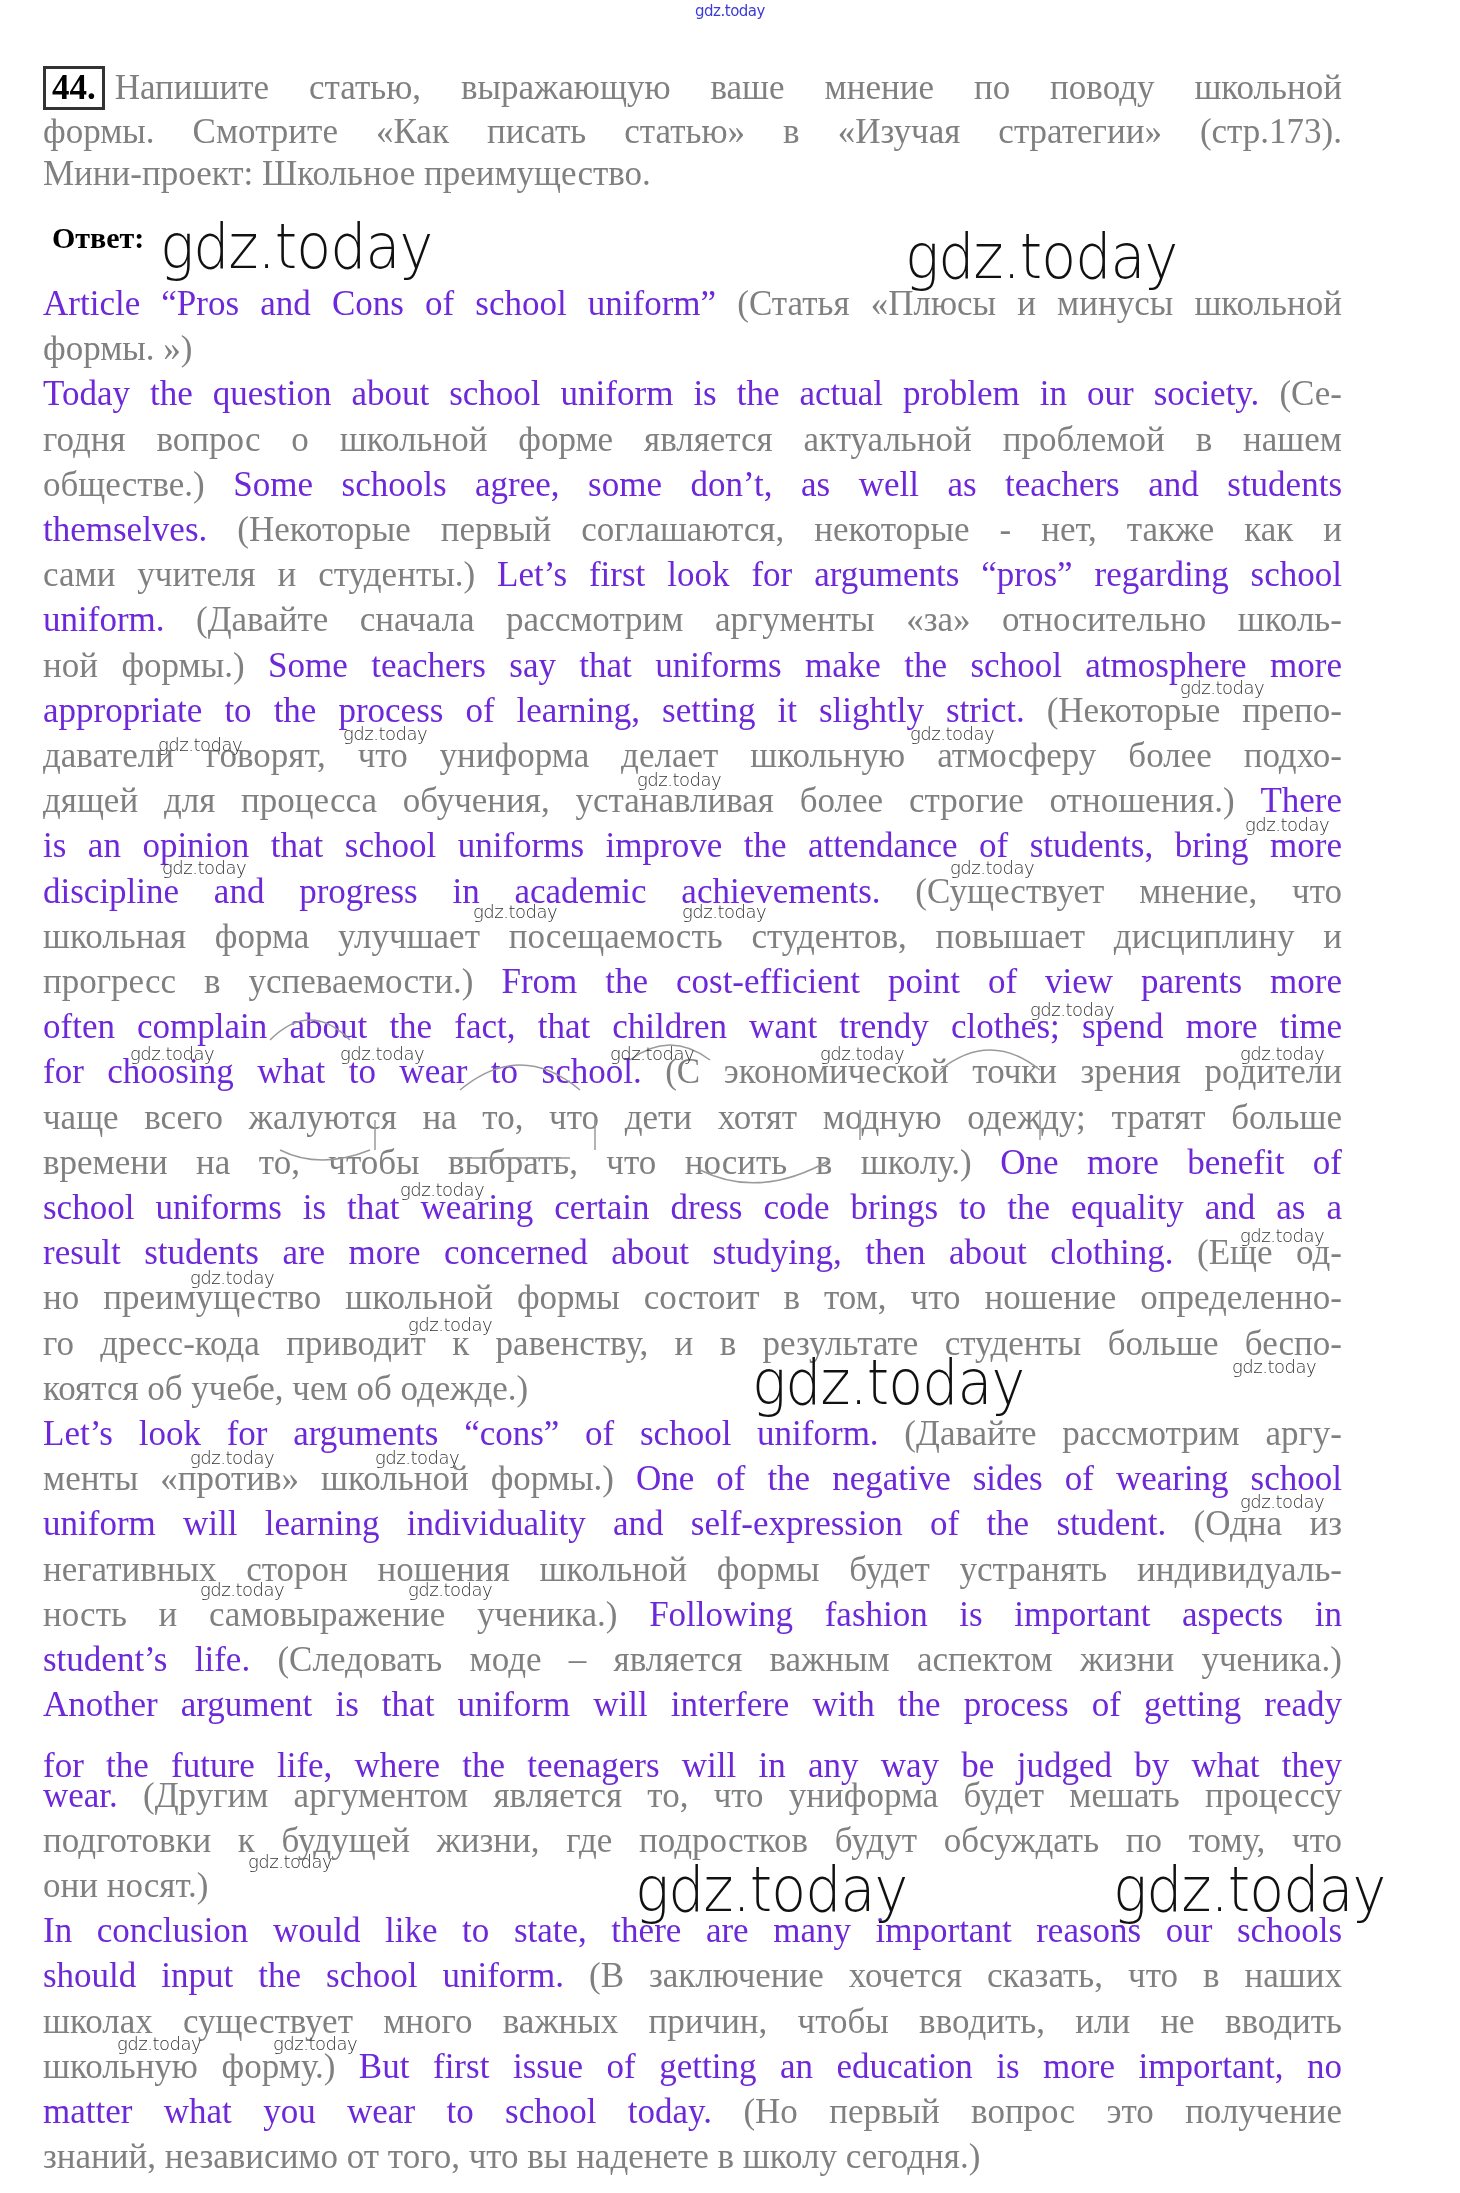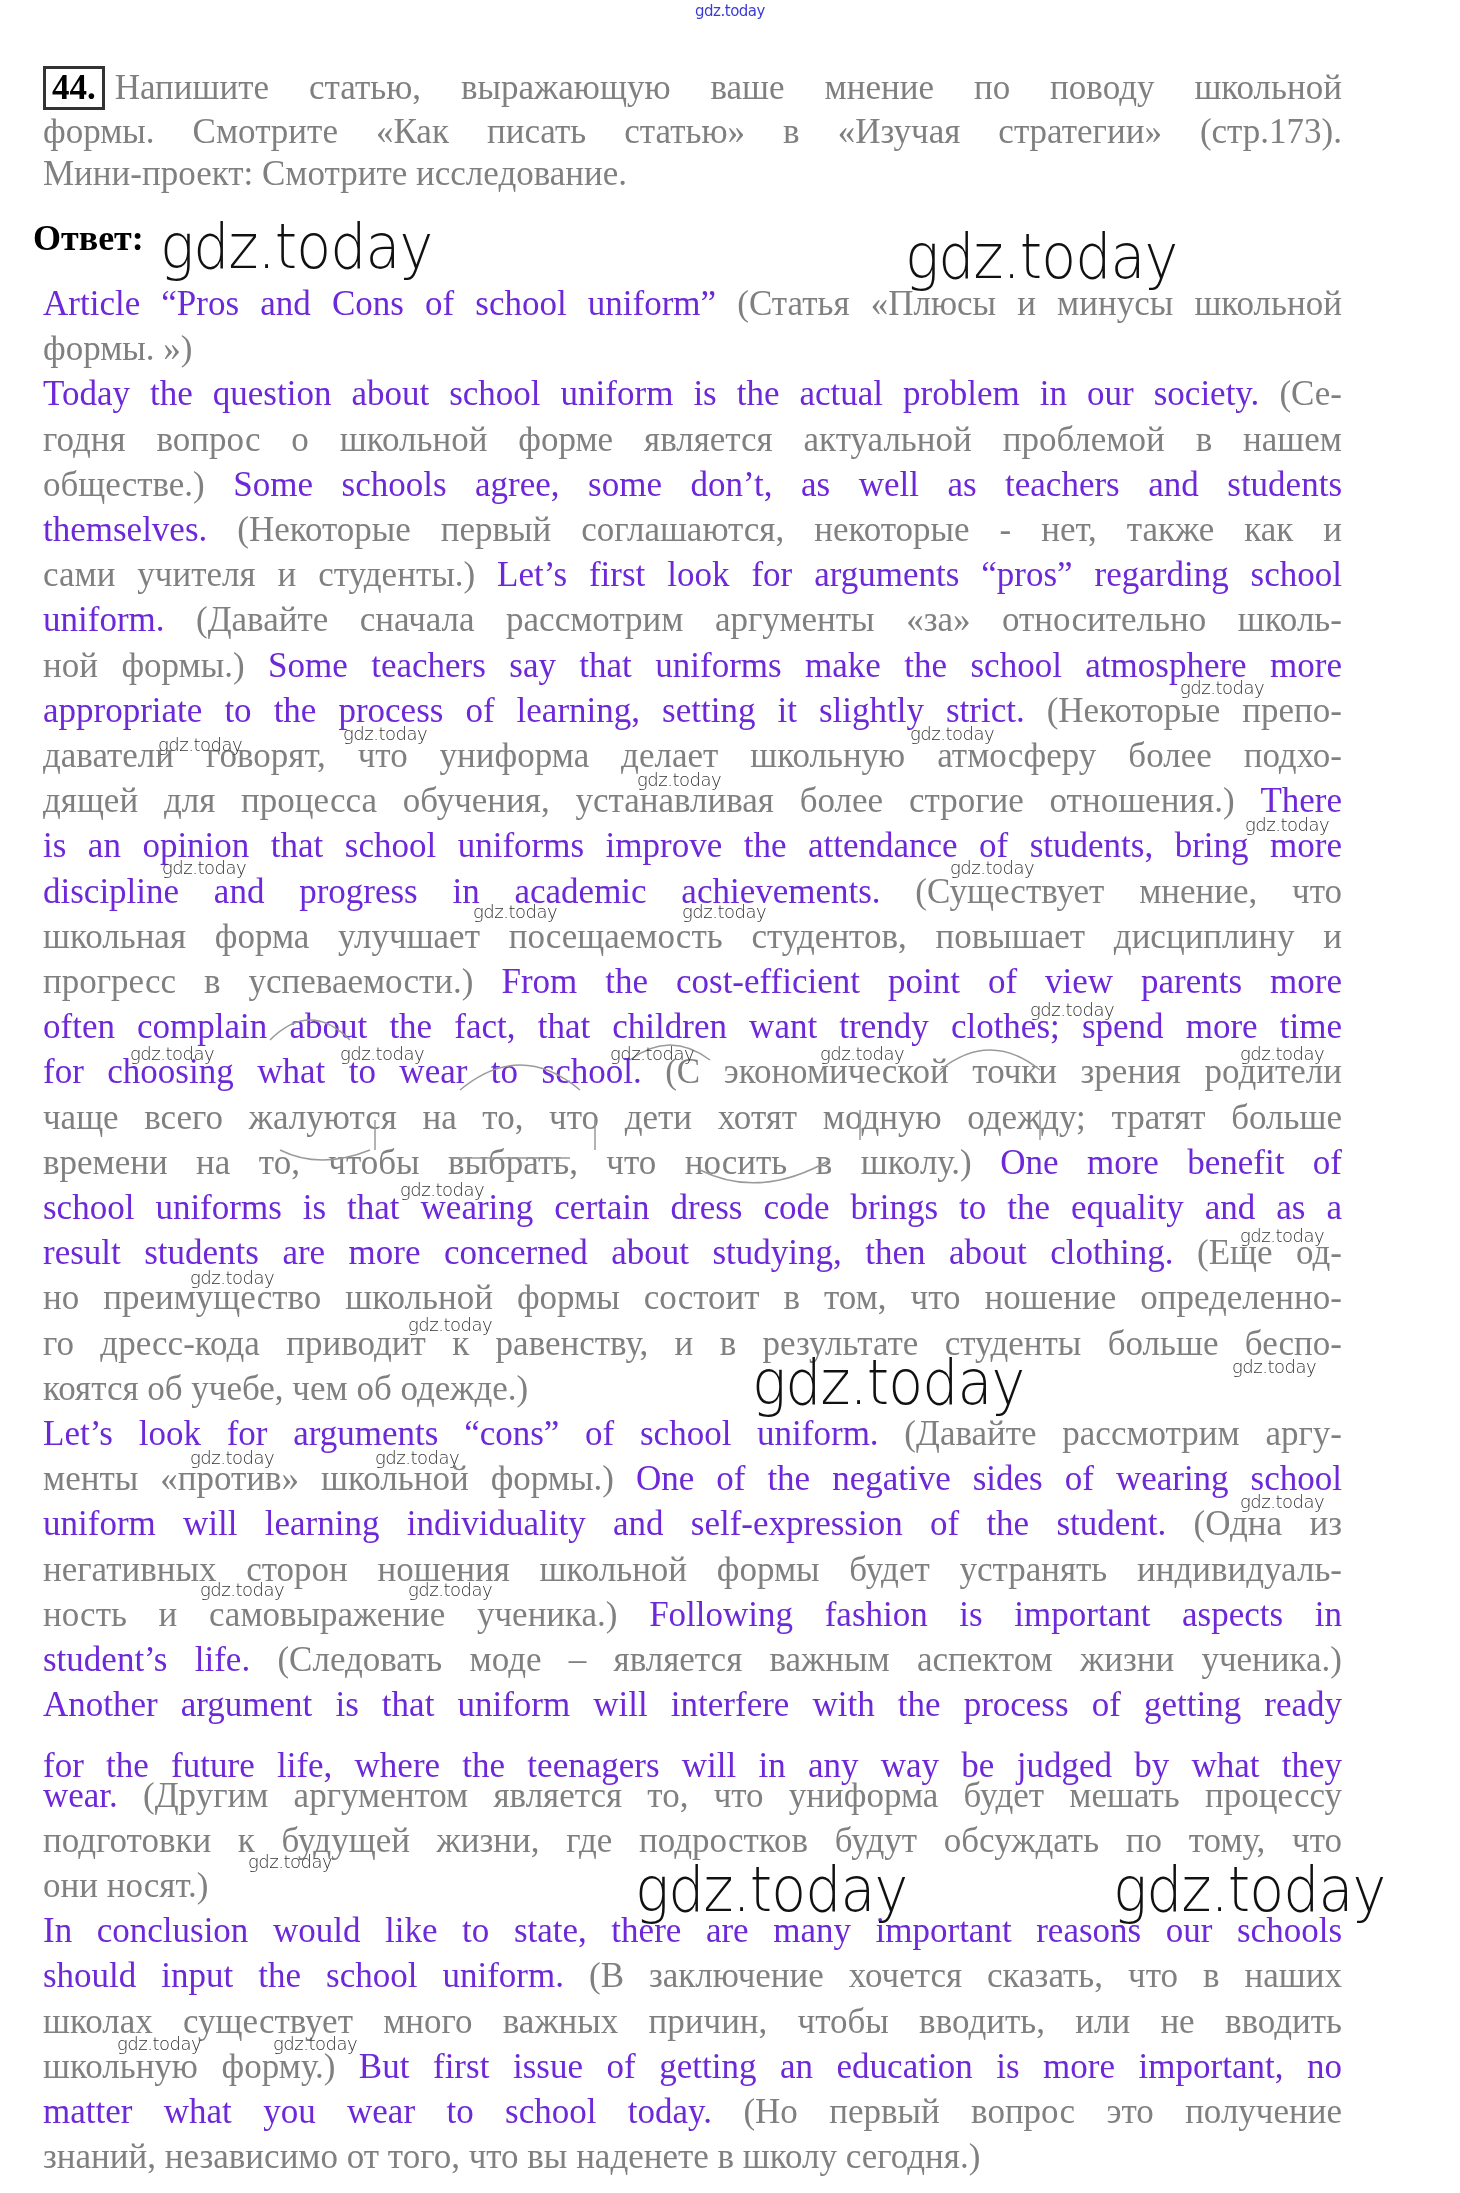--- a/index.html
+++ b/index.html
@@ -13,41 +13,41 @@
   .line { position: absolute; left: 43px; width: 1299px; height: 44px;
           font-size: 35px; line-height: 44px; white-space: nowrap;
           text-align: justify; text-align-last: justify; transform-origin: left top; }
   .line.last { text-align-last: left; }
   .en { color: #6d28d9; }
   .ru { color: #808080; }
 
   .task-num { display: inline-block; border: 3px solid #333; padding: 0 6px; line-height: 38px;
               font-weight: bold; color: #000; margin-right: 10px; }
 
-  .answer-label { position: absolute; left: 33px; top: 218px; font-size: 36px; font-weight: bold; color: #000;
+  .answer-label { position: absolute; left: 52px; top: 218px; font-size: 30px; font-weight: bold; color: #000;
                   line-height: 40px; }
 
   .wm { position: absolute; font-family: "DejaVu Sans", sans-serif; color: #111; font-weight: 300;
         letter-spacing: -1px; white-space: nowrap; }
   .wm.big { font-size: 62px; line-height: 70px; transform: scaleX(0.92); transform-origin: left top; }
   .wm.small { font-size: 18px; line-height: 20px; color: #333; letter-spacing: -0.5px; }
 
   .scribble { position: absolute; left: 40px; top: 1000px; width: 1300px; height: 210px; pointer-events: none; }
 </style>
 </head>
 <body>
 
 <div class="page">
 
   <div class="top-mark">gdz.today</div>
 
   <div id="task-block">
       <div class="line" style="top: 66px;"><span class="task-num">44.</span><span class="ru">Напишите статью, выражающую ваше мнение по поводу школьной</span></div>
       <div class="line" style="top: 110px;"><span class="ru">формы. Смотрите «Как писать статью» в «Изучая стратегии» (стр.173).</span></div>
-      <div class="line last" style="top: 152px;"><span class="ru">Мини-проект: Смотрите исследование.</span></div>
+      <div class="line last" style="top: 152px;"><span class="ru">Мини-проект: Школьное преимущество.</span></div>
     </div>
 
   <div class="answer-label">Ответ:</div>
 
   <div id="answer-block">
       <div class="line" style="top: 282px;"><span class="en">Article “Pros and Cons of school uniform” </span><span class="ru">(Статья «Плюсы и минусы школьной</span></div>
       <div class="line last" style="top: 327.2px;"><span class="ru">формы. »)</span></div>
       <div class="line" style="top: 372.4px;"><span class="en">Today the question about school uniform is the actual problem in our society. </span><span class="ru">(Се-</span></div>
       <div class="line" style="top: 417.6px;"><span class="ru">годня вопрос о школьной форме является актуальной проблемой в нашем</span></div>
       <div class="line" style="top: 462.8px;"><span class="ru">обществе.) </span><span class="en">Some schools agree, some don’t, as well as teachers and students</span></div>

